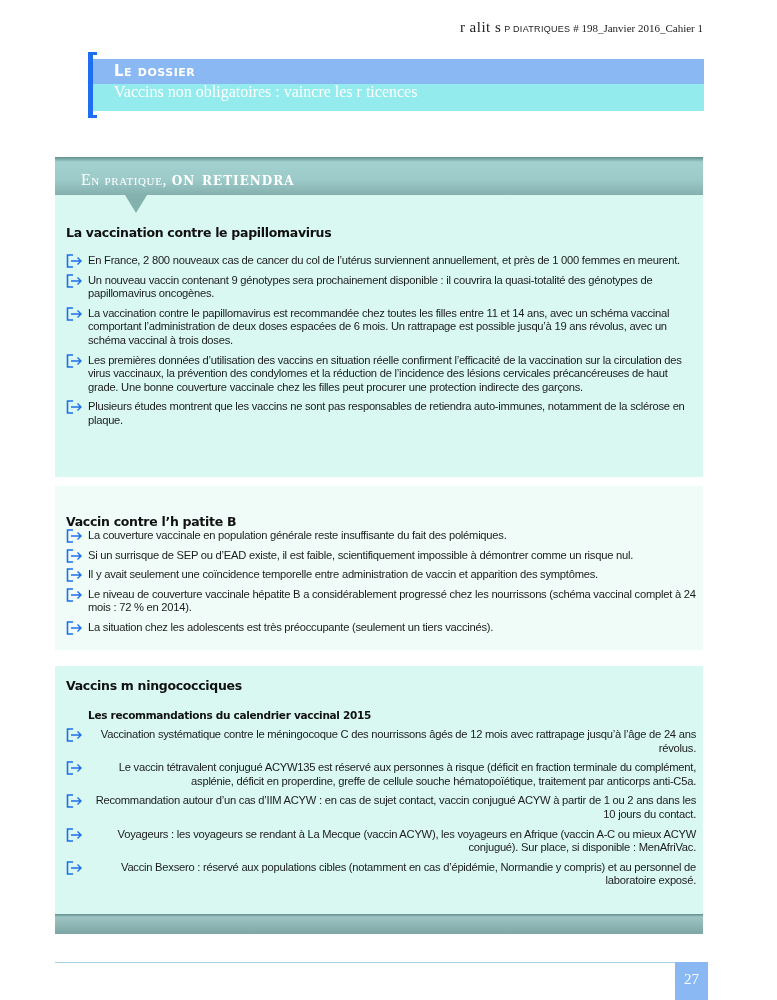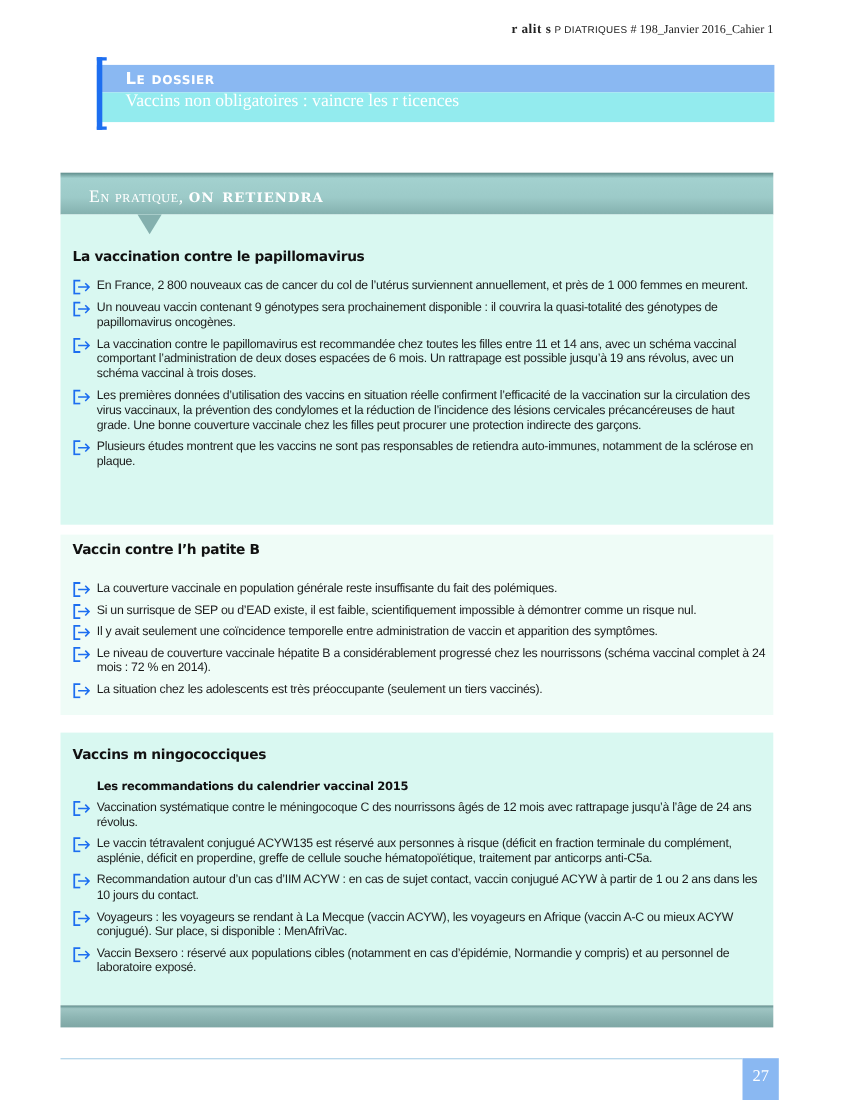--- a/index.html
+++ b/index.html
@@ -4,21 +4,21 @@
 <style>
   * { box-sizing: border-box; margin: 0; padding: 0; }
   html, body { width: 777px; height: 1000px; background: #ffffff; overflow: hidden; }
   body { position: relative; font-family: "Liberation Sans", sans-serif; color: #1a1a1a; }
 
   .running-head {
     position: absolute; top: 19px; right: 74px;
     font-family: "Liberation Serif", serif; font-size: 11px; color: #222;
     white-space: nowrap;
   }
-  .running-head .brand { font-weight: bold; font-size: 12px; letter-spacing: 0.5px; }
+  .running-head .brand { font-weight: normal; font-size: 15px; letter-spacing: 0.5px; }
   .running-head .sub { font-family: "Liberation Sans", sans-serif; font-size: 9px; letter-spacing: 0.3px; }
 
   .dossier {
     position: absolute; left: 88px; top: 52px; width: 532px; height: 66px;
   }
   .dossier .band-top { position: absolute; left: 0; top: 7px; width: 616px; height: 25px; background: #8ab8f2; }
   .dossier .band-bottom { position: absolute; left: 0; top: 32px; width: 616px; height: 27px; background: #93ebee; }
   .dossier .bracket {
     position: absolute; left: 0; top: 0; width: 9px; height: 66px;
     border-left: 5px solid #1d6ef0; border-top: 3px solid #1d6ef0; border-bottom: 3px solid #1d6ef0;
@@ -56,32 +56,32 @@
   .footer-band {
     position: absolute; left: 55px; top: 914px; width: 648px; height: 20px;
     background: linear-gradient(#5f8d8b 0px, #9fc5c3 3px, #8fb7b5 50%, #7ea6a4 100%);
   }
 
   .box h2 {
     position: absolute; left: 11px; font-family: "DejaVu Sans", sans-serif;
     font-size: 12.5px; font-weight: bold; color: #111; letter-spacing: -0.3px; white-space: nowrap;
   }
   .box1 h2 { top: 30px; }
-  .box2 h2 { top: 6px; }
+  .box2 h2 { top: 28px; }
   .box3 h2 { top: 12px; }
 
   .subhead {
     position: absolute; left: 33px; top: 43px; font-family: "DejaVu Sans", sans-serif;
     font-size: 10.5px; font-weight: bold; color: #111; letter-spacing: -0.3px;
   }
 
   ul.items { position: absolute; left: 11px; width: 630px; list-style: none; }
   .box1 ul.items { top: 59px; }
   .box2 ul.items { top: 43px; }
-  .box3 ul.items { top: 62px; }
+  .box3 ul.items { top: 62px; text-align: right; }
 
   ul.items li { position: relative; padding-left: 22px; margin-bottom: 6px; }
   .box2 ul.items li { margin-bottom: 6px; }
   ul.items li .txt {
     display: block; font-family: "Liberation Sans", sans-serif; font-size: 11.2px;
     line-height: 13.6px; color: #1c1c1c; letter-spacing: -0.25px;
   }
   .arrow-icon {
     position: absolute; left: 0; top: 0px; width: 18px; height: 14px;
   }

